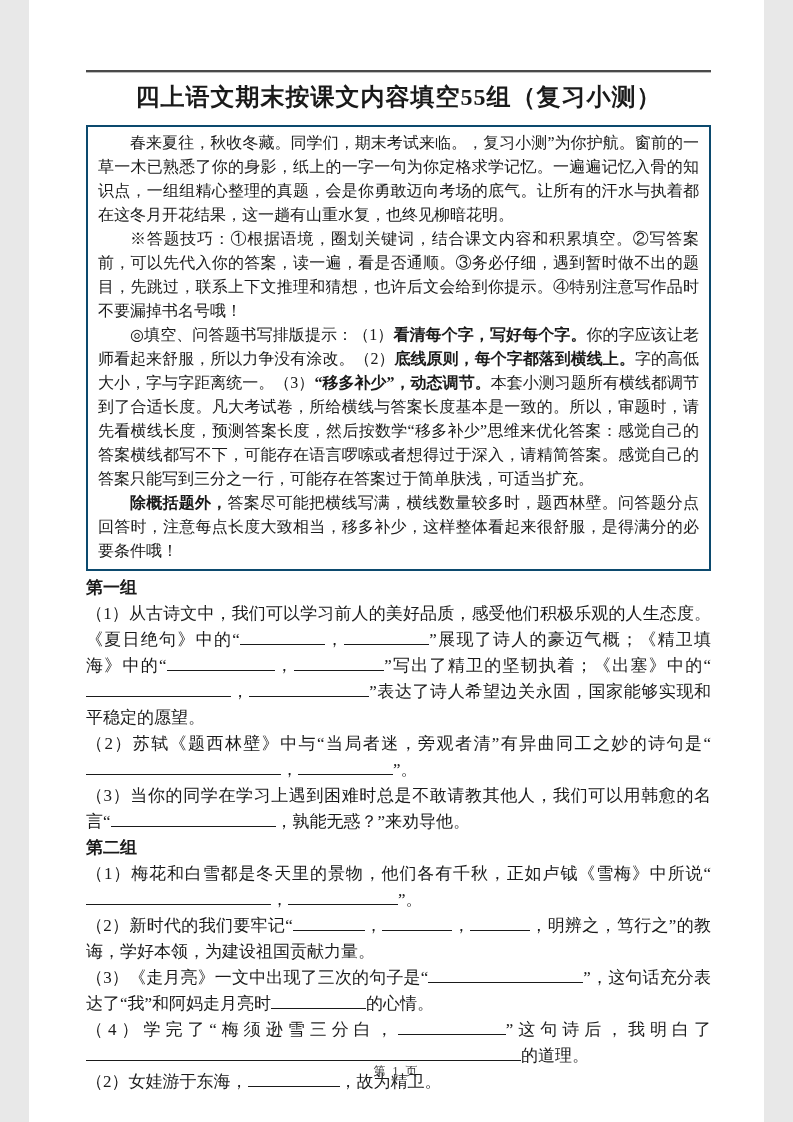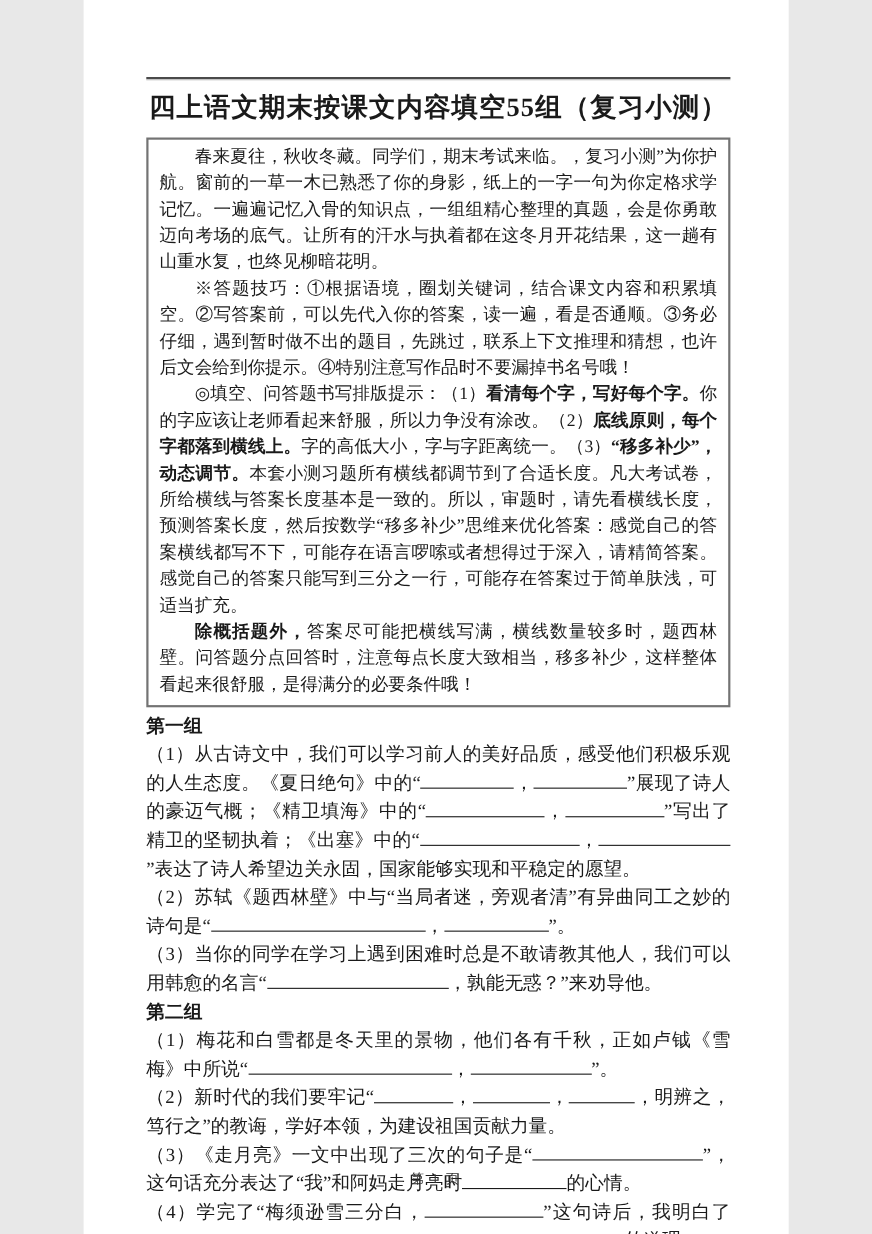--- a/index.html
+++ b/index.html
@@ -2,21 +2,21 @@
 <html><head>
 <meta charset="utf-8">
 <style>
   html, body {
     margin: 0;
     padding: 0;
     background: #e8e8e8;
   }
   .page {
     position: relative;
-    width: 641px;
+    width: 735px;
     height: 1122px;
     margin: 0 auto;
     background: #ffffff;
     box-sizing: border-box;
     padding: 70px 53px 0 57px;
     font-family: "Liberation Serif", "DejaVu Serif", serif;
     color: #1a1a1a;
     overflow: hidden;
   }
   .header-rule {
@@ -25,21 +25,21 @@
     border-bottom: 1px solid #bdbdbd;
   }
   h1.title {
     margin: 8px 0 12px 0;
     text-align: center;
     font-size: 24px;
     font-weight: bold;
     letter-spacing: 1px;
   }
   .intro-box {
-    border: 2px solid #737373;
+    border: 2px solid #0c4a6e;
     padding: 4px 10px 6px 10px;
     box-sizing: border-box;
   }
   .intro-box p.ipara {
     margin: 0;
     font-size: 16px;
     line-height: 24px;
     text-indent: 2em;
     text-align: justify;
   }

